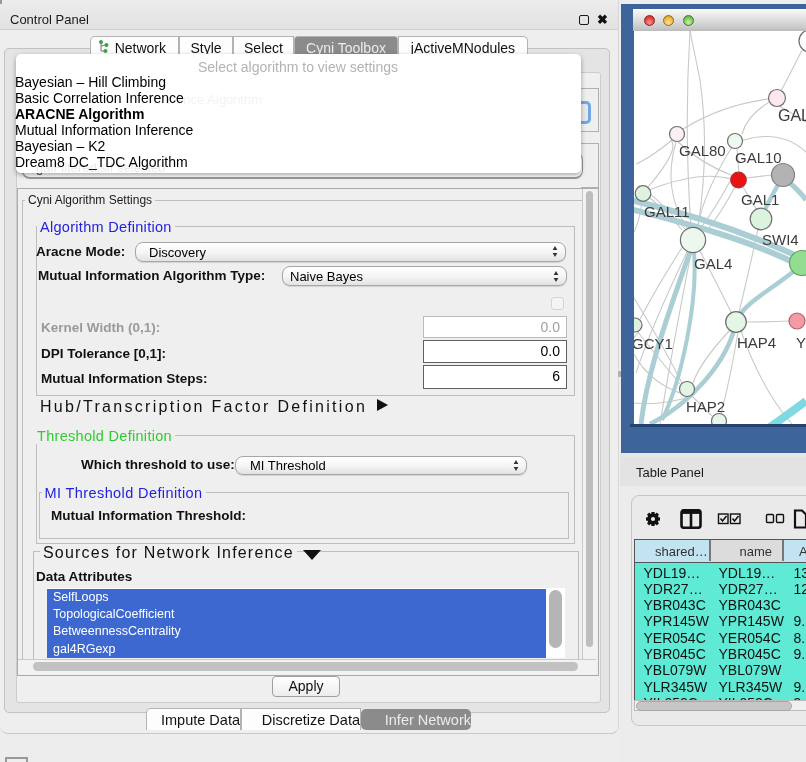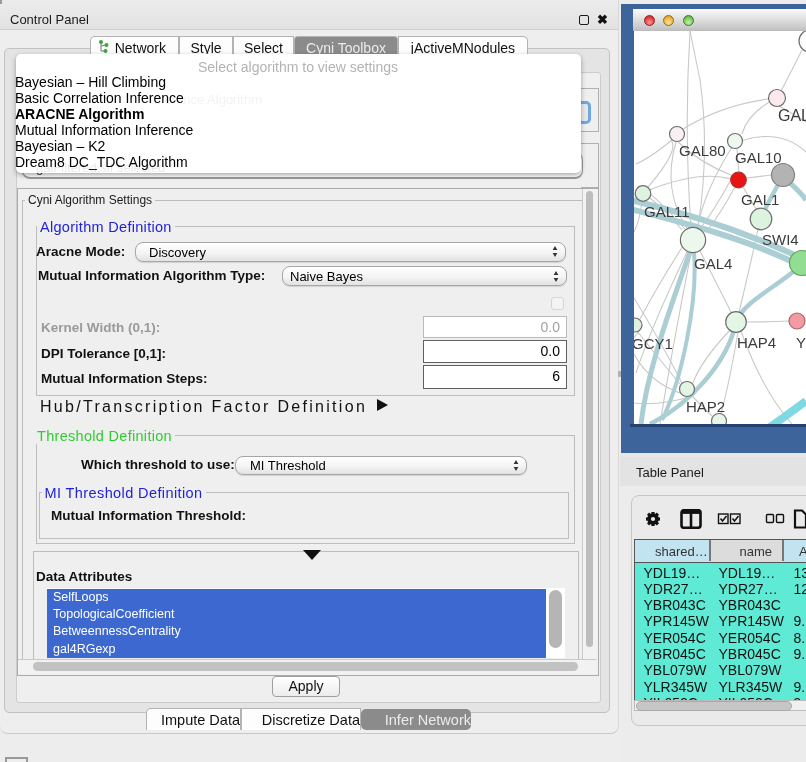--- a/index.html
+++ b/index.html
@@ -95,20 +95,21 @@
     <svg class="ar" viewBox="0 0 7 14">
         <path d="M3.5 0 L6.5 5 L0.5 5 Z M3.5 14 L6.5 9 L0.5 9 Z" fill="#333"></path>
       </svg>
   </div>
 
   <div class="abs" style="left:38.5px;top:492px;width:528px;height:45px;border:1px solid #bdbdbd;"></div>
   <div class="abs" style="left:41.5px;top:485px;background:#efefef;padding:0 3px;font-size:14.5px;letter-spacing:0.4px;color:#2222dd;">MI Threshold Definition</div>
   <div class="lbl" style="left:51px;top:507.5px;">Mutual Information Threshold:</div>
 
   <div class="abs" style="left:33px;top:551px;width:544px;height:107px;border:1px solid #bdbdbd;border-bottom:none;"></div>
+  <div class="abs" style="left:40px;top:544px;background:#efefef;padding:0 3px;font-size:16px;letter-spacing:1.2px;color:#111;">Sources for Network Inference</div>
   <div class="abs" style="left:303px;top:550px;width:0;height:0;border-top:10px solid #111;border-left:9.5px solid transparent;border-right:9.5px solid transparent;"></div>
   <div class="abs bold" style="left:36px;top:569px;font-size:13.5px;color:#111;">Data Attributes</div>
 
   <div class="abs" style="left:47px;top:588px;width:518px;height:70px;background:#fff;"></div>
   <div class="abs" style="left:47px;top:589px;width:499px;height:69px;background:#3c68cf;color:#fff;font-size:12.5px;line-height:17.2px;padding-left:6px;box-sizing:border-box;overflow:hidden;">SelfLoops<br>TopologicalCoefficient<br>BetweennessCentrality<br>gal4RGexp</div>
   <div class="abs" style="left:549px;top:590px;width:13px;height:58px;background:#b5b5b5;border-radius:7px;"></div>
 
   <div class="abs" style="left:582px;top:189px;width:14px;height:470px;background:#f2f2f2;border-left:1px solid #c9c9c9;"></div>
   <div class="abs" style="left:586px;top:191px;width:7px;height:456px;background:#bdbdbd;border-radius:4px;"></div>
   <div class="abs" style="left:18px;top:659px;width:578px;height:14px;background:#f2f2f2;border-top:1px solid #c9c9c9;"></div>

